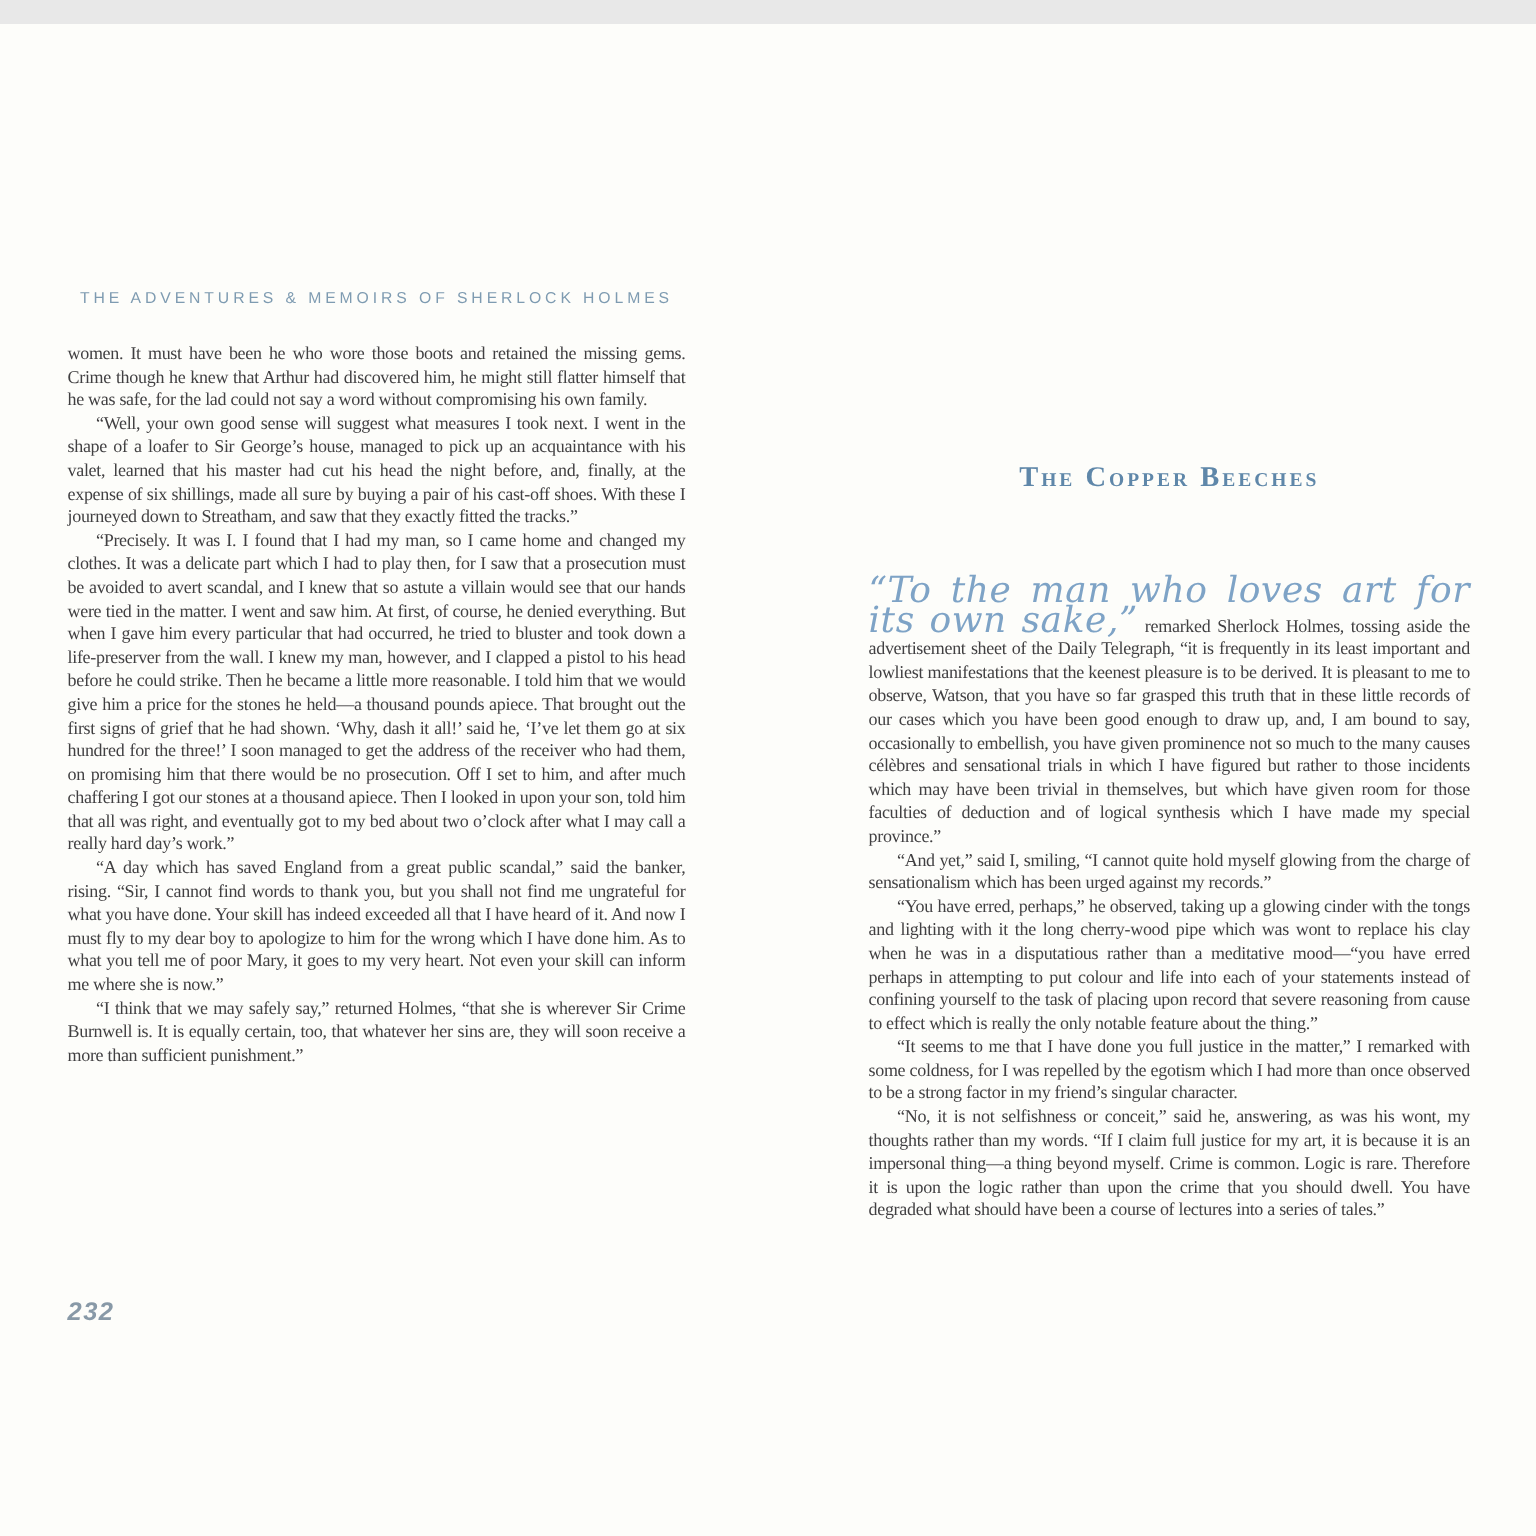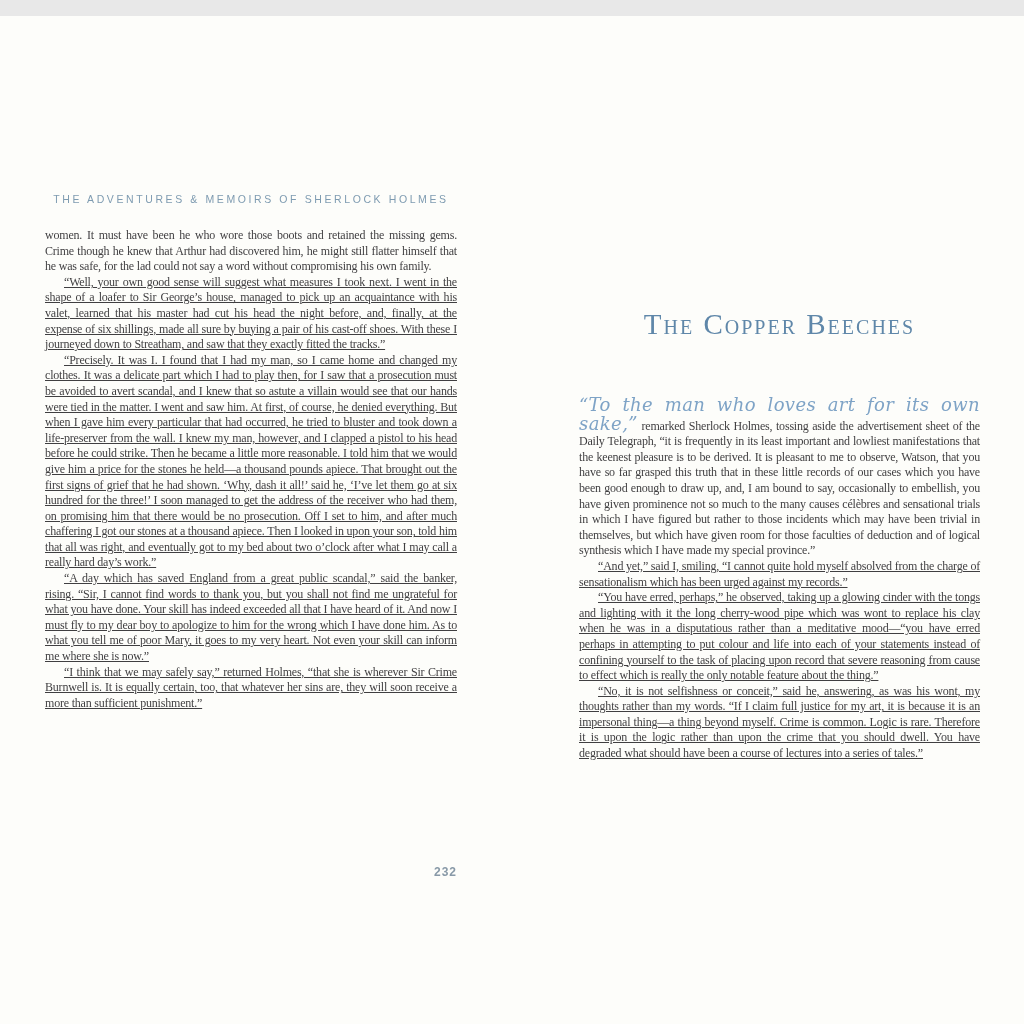--- a/index.html
+++ b/index.html
@@ -17,48 +17,49 @@
     font-family:"Liberation Sans",sans-serif;
     font-size:10.5px;letter-spacing:2.6px;
     color:var(--header-blue,#7e9bb1);
     margin:0 0 23px 0;font-weight:400;white-space:nowrap;
   }
 
   .chapter-title{
     text-align:center;
     font-family:"Liberation Serif",serif;
     font-variant:small-caps;
-    font-size:29px;letter-spacing:2px;font-weight:400;
+    font-size:19px;letter-spacing:2px;font-weight:700;
     color:var(--title-blue,#5f87a9);
     margin:0 0 56px 0;white-space:nowrap;
   }
 
   .body-text{
     font-size:12px;line-height:15.6px;
     color:var(--body-text,#403f41);
     text-align:justify;
     letter-spacing:-0.2px;
   }
   .body-text p{margin:0;}
-  .body-text p.indent{text-indent:19px;text-decoration:underline;}
+  .body-text p.indent{text-indent:19px;}
   .body-text .italic{}
   .body-text .script{
     font-family:"DejaVu Serif",serif;
     font-style:italic;
-    font-size:18px;
+    font-size:24px;
     color:var(--script-blue,#7ea3c6);
     letter-spacing:0.4px;
   }
 
   .page-number{
     position:absolute;top:849px;
     font-family:"Liberation Sans",sans-serif;
-    font-size:12px;font-weight:bold;letter-spacing:1px;
+    font-size:17px;font-weight:bold;letter-spacing:1px;
     color:var(--page-number,#8899a7);
-    text-align:right;
+    text-align:left;
+    font-style:italic;
   }
   .pn-left{left:45px;width:412px;}
   .pn-right{left:579px;width:401px;}
 </style>
 </head>
 <body>
 
 <div class="canvas">
 
   <div class="page page-left">
@@ -69,22 +70,23 @@
         <p class="indent"><span>“Precisely. It was I. I found that I had my man, so I came home and changed my clothes. It was a delicate part which I had to play then, for I saw that a prosecution must be avoided to avert scandal, and I knew that so astute a villain would see that our hands were tied in the matter. I went and saw him. At first, of course, he denied everything. But when I gave him every particular that had occurred, he tried to bluster and took down a life-preserver from the wall. I knew my man, however, and I clapped a pistol to his head before he could strike. Then he became a little more reasonable. I told him that we would give him a price for the stones he held—a thousand pounds apiece. That brought out the first signs of grief that he had shown. ‘Why, dash it all!’ said he, ‘I’ve let them go at six hundred for the three!’ I soon managed to get the address of the receiver who had them, on promising him that there would be no prosecution. Off I set to him, and after much chaffering I got our stones at a thousand apiece. Then I looked in upon your son, told him that all was right, and eventually got to my bed about two o’clock after what I may call a really hard day’s work.”</span></p>
         <p class="indent"><span>“A day which has saved England from a great public scandal,” said the banker, rising. “Sir, I cannot find words to thank you, but you shall not find me ungrateful for what you have done. Your skill has indeed exceeded all that I have heard of it. And now I must fly to my dear boy to apologize to him for the wrong which I have done him. As to what you tell me of poor Mary, it goes to my very heart. Not even your skill can inform me where she is now.”</span></p>
         <p class="indent"><span>“I think that we may safely say,” returned Holmes, “that she is wherever Sir Crime Burnwell is. It is equally certain, too, that whatever her sins are, they will soon receive a more than sufficient punishment.”</span></p>
       </div>
   </div>
 
   <div class="page page-right">
     <div class="chapter-title">The Copper Beeches</div>
     <div class="body-text">
         <p class=""><span class="script">“To the man who loves art for its own sake,”</span><span> remarked Sherlock Holmes, tossing aside the advertisement sheet of the </span><span class="italic">Daily Telegraph</span><span>, “it is frequently in its least important and lowliest manifestations that the keenest pleasure is to be derived. It is pleasant to me to observe, Watson, that you have so far grasped this truth that in these little records of our cases which you have been good enough to draw up, and, I am bound to say, occasionally to embellish, you have given prominence not so much to the many </span><span class="italic">causes célèbres</span><span> and sensational trials in which I have figured but rather to those incidents which may have been trivial in themselves, but which have given room for those faculties of deduction and of logical synthesis which I have made my special province.”</span></p>
-        <p class="indent"><span>“And yet,” said I, smiling, “I cannot quite hold myself absolved from the charge of sensationalism which has been urged against my records.”</span></p>
+        <p class="indent"><span>“And yet,” said I, smiling, “I cannot quite hold myself glowing from the charge of sensationalism which has been urged against my records.”</span></p>
         <p class="indent"><span>“You have erred, perhaps,” he observed, taking up a glowing cinder with the tongs and lighting with it the long cherry-wood pipe which was wont to replace his clay when he was in a disputatious rather than a meditative mood—“you have erred perhaps in attempting to put colour and life into each of your statements instead of confining yourself to the task of placing upon record that severe reasoning from cause to effect which is really the only notable feature about the thing.”</span></p>
+        <p class="indent"><span>“It seems to me that I have done you full justice in the matter,” I remarked with some coldness, for I was repelled by the egotism which I had more than once observed to be a strong factor in my friend’s singular character.</span></p>
         <p class="indent"><span>“No, it is not selfishness or conceit,” said he, answering, as was his wont, my thoughts rather than my words. “If I claim full justice for my art, it is because it is an impersonal thing—a thing beyond myself. Crime is common. Logic is rare. Therefore it is upon the logic rather than upon the crime that you should dwell. You have degraded what should have been a course of lectures into a series of tales.”</span></p>
       </div>
   </div>
 
   <div class="page-number pn-left">232</div>
 
 
 </div>
 
 </body></html>

